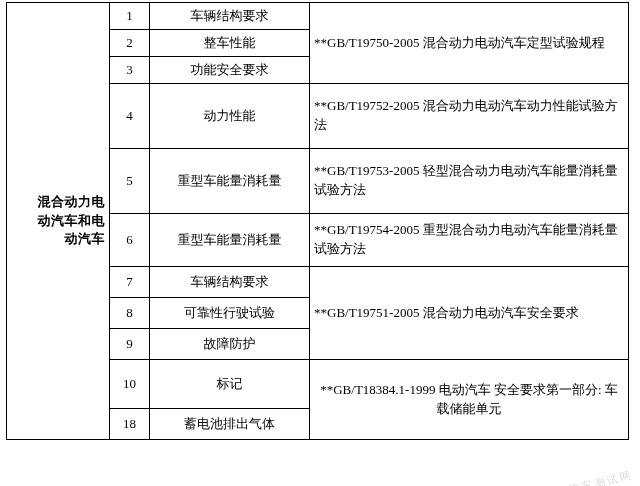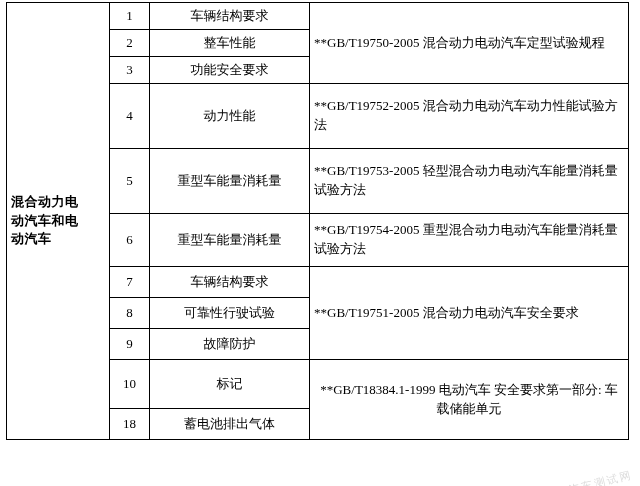--- a/index.html
+++ b/index.html
@@ -37,21 +37,21 @@
     color: #000000;
     background: #ffffff;
   }
   
   col.c-cat { width: 103px; }
   col.c-no  { width: 40px; }
   col.c-item{ width: 160px; }
   col.c-std { width: 319px; }
 
   td.cat-cell {
-    text-align: left;
+    text-align: right;
     font-weight: bold;
     color: #0b3c8c;
     font-size: 13.5px;
     line-height: 2.6;
     padding-left: 4px;
     vertical-align: top;
     letter-spacing: 0.5px;
   }
   td.no-cell {
     text-align: center;

